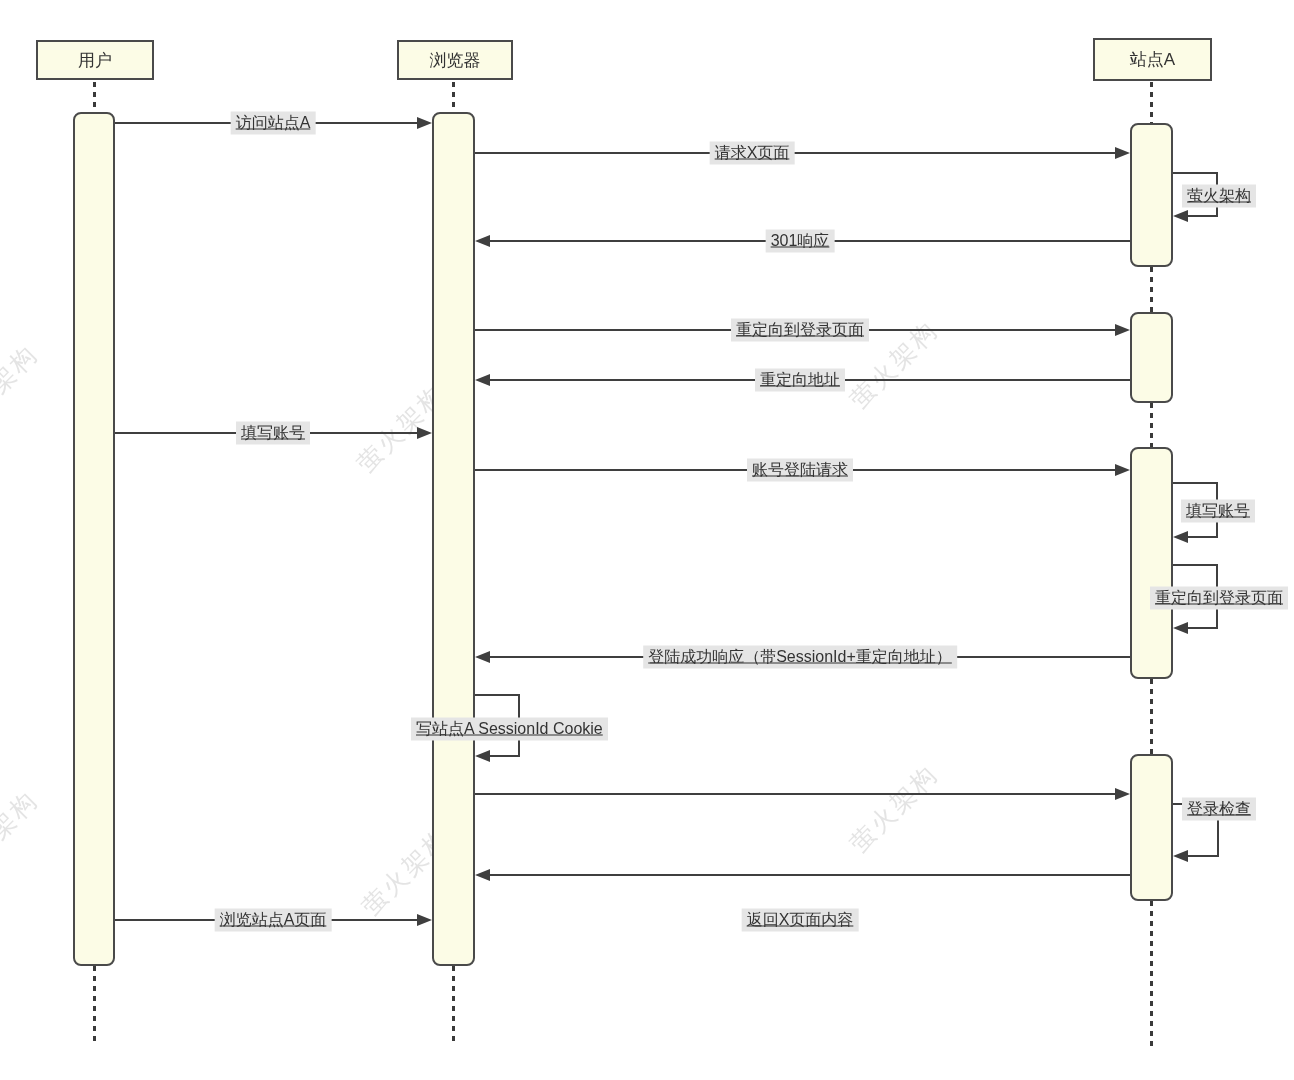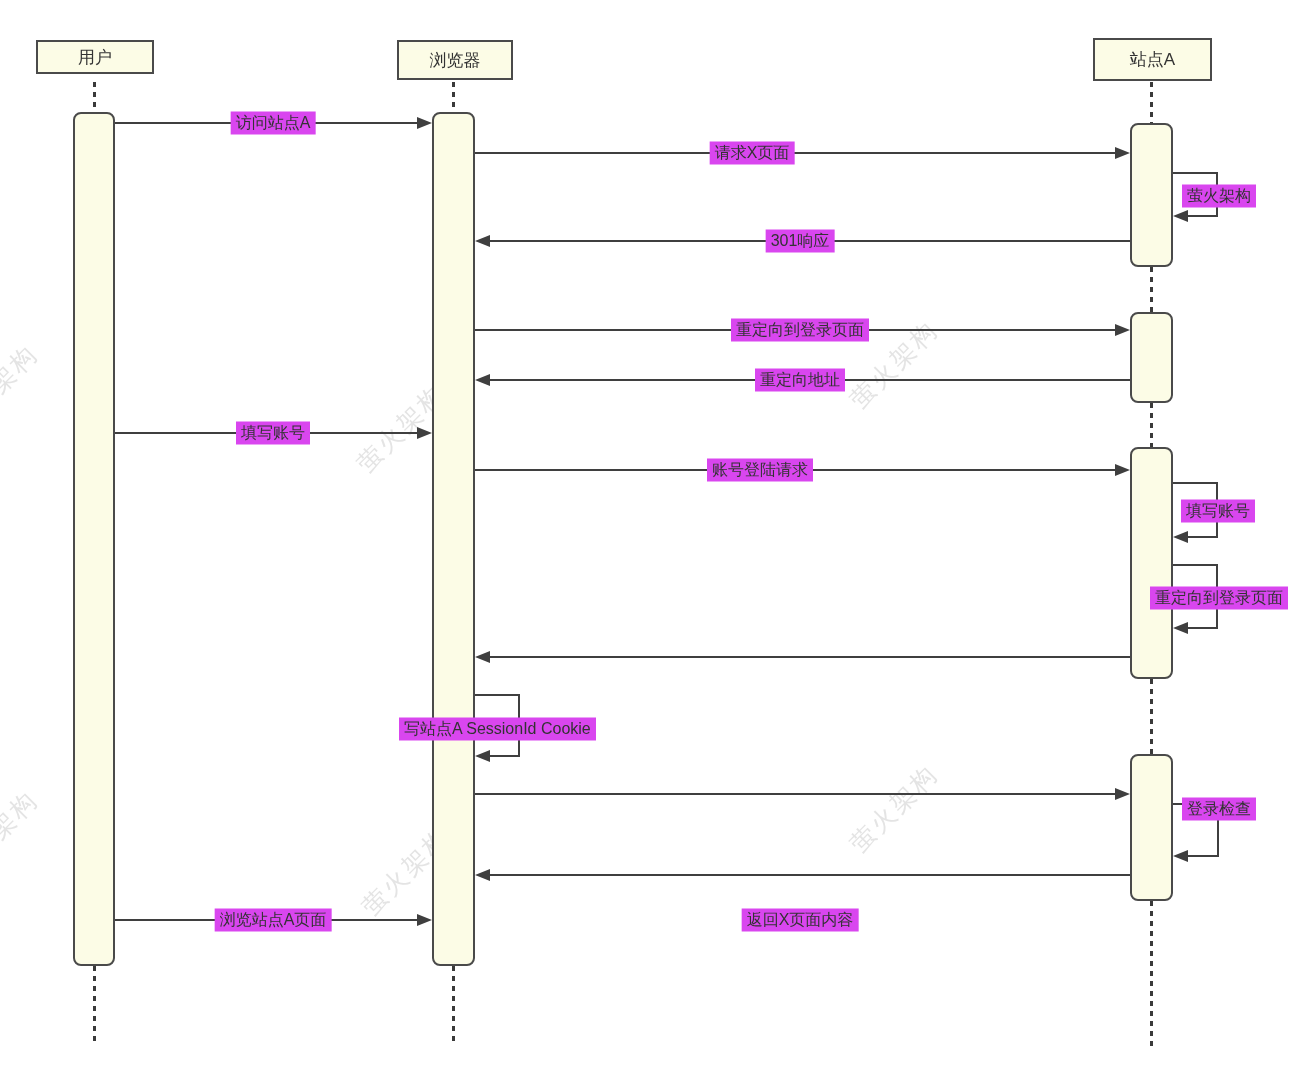--- a/index.html
+++ b/index.html
@@ -40,22 +40,22 @@
     border-left:15px solid #3f3f3f;
   }
   .arrow-l{
     position:absolute;z-index:3;width:0;height:0;
     border-top:6px solid transparent;border-bottom:6px solid transparent;
     border-right:15px solid #3f3f3f;
   }
   .msg-label{
     position:absolute;z-index:4;
     transform:translate(-50%,-50%);
-    background:#d946ef;padding:1px 5px;
-    font-size:16px;white-space:nowrap;color:#333;
+    background:#e5e5e5;padding:1px 5px;
+    font-size:16px;white-space:nowrap;color:#333;text-decoration:underline;
   }
   .msg-label.left-anchored{transform:translate(0,-50%);}
 </style>
 </head>
 <body>
 
 <div id="canvas">
 
   <span class="watermark" style="left:-62px;top:372px;">萤火架构</span>
   <span class="watermark" style="left:345px;top:412px;">萤火架构</span>
@@ -69,21 +69,21 @@
 
   <div class="lifeline" style="left:452px;top:82px;height:30px;"></div>
   <div class="lifeline" style="left:452px;top:966px;height:76px;"></div>
 
   <div class="lifeline" style="left:1150px;top:82px;height:41px;"></div>
   <div class="lifeline" style="left:1150px;top:267px;height:45px;"></div>
   <div class="lifeline" style="left:1150px;top:403px;height:44px;"></div>
   <div class="lifeline" style="left:1150px;top:679px;height:75px;"></div>
   <div class="lifeline" style="left:1150px;top:901px;height:145px;"></div>
 
-  <div class="actor" style="left:36px;top:40px;width:118px;height:34px;">
+  <div class="actor" style="left:36px;top:40px;width:118px;height:40px;">
     <span>用户</span>
   </div>
   <div class="actor" style="left:397px;top:40px;width:116px;height:40px;">
     <span>浏览器</span>
   </div>
   <div class="actor" style="left:1093px;top:38px;width:119px;height:43px;">
     <span>站点A</span>
   </div>
 
   <div class="bar" style="left:73px;top:112px;width:42px;height:854px;"></div>
@@ -118,42 +118,43 @@
   <div class="msg-line" style="left:490px;top:379px;width:640px;"></div>
   <div class="arrow-l" style="left:475px;top:374px;"></div>
   <span class="msg-label" style="left:800px;top:380px;">重定向地址</span>
 
   <div class="msg-line" style="left:115px;top:432px;width:302px;"></div>
   <div class="arrow-r" style="left:417px;top:427px;"></div>
   <span class="msg-label" style="left:273px;top:433px;">填写账号</span>
 
   <div class="msg-line" style="left:475px;top:469px;width:640px;"></div>
   <div class="arrow-r" style="left:1115px;top:464px;"></div>
-  <span class="msg-label" style="left:760px;top:470px;">账号登陆请求</span>
+  <span class="msg-label" style="left:800px;top:470px;">账号登陆请求</span>
 
   <div class="msg-line" style="left:1173px;top:482px;width:45px;"></div>
   <div class="vline" style="left:1216px;top:482px;height:56px;"></div>
   <div class="msg-line" style="left:1188px;top:536px;width:30px;"></div>
   <div class="arrow-l" style="left:1173px;top:531px;"></div>
   <span class="msg-label" style="left:1218px;top:511px;">填写账号</span>
 
   <div class="msg-line" style="left:1173px;top:564px;width:45px;"></div>
   <div class="vline" style="left:1216px;top:564px;height:65px;"></div>
   <div class="msg-line" style="left:1188px;top:627px;width:30px;"></div>
   <div class="arrow-l" style="left:1173px;top:622px;"></div>
   <span class="msg-label" style="left:1219px;top:598px;">重定向到登录页面</span>
 
   <div class="msg-line" style="left:490px;top:656px;width:640px;"></div>
   <div class="arrow-l" style="left:475px;top:651px;"></div>
+  <span class="msg-label" style="left:800px;top:657px;">登陆成功响应（带SessionId+重定向地址）</span>
 
   <div class="msg-line" style="left:475px;top:694px;width:45px;"></div>
   <div class="vline" style="left:518px;top:694px;height:63px;"></div>
   <div class="msg-line" style="left:490px;top:755px;width:30px;"></div>
   <div class="arrow-l" style="left:475px;top:750px;"></div>
-  <span class="msg-label left-anchored" style="left:399px;top:729px;">写站点A SessionId Cookie</span>
+  <span class="msg-label left-anchored" style="left:411px;top:729px;">写站点A SessionId Cookie</span>
 
   <div class="msg-line" style="left:475px;top:793px;width:640px;"></div>
   <div class="arrow-r" style="left:1115px;top:788px;"></div>
 
   <div class="msg-line" style="left:1173px;top:803px;width:46px;"></div>
   <div class="vline" style="left:1217px;top:803px;height:54px;"></div>
   <div class="msg-line" style="left:1188px;top:855px;width:31px;"></div>
   <div class="arrow-l" style="left:1173px;top:850px;"></div>
   <span class="msg-label" style="left:1219px;top:809px;">登录检查</span>
 

